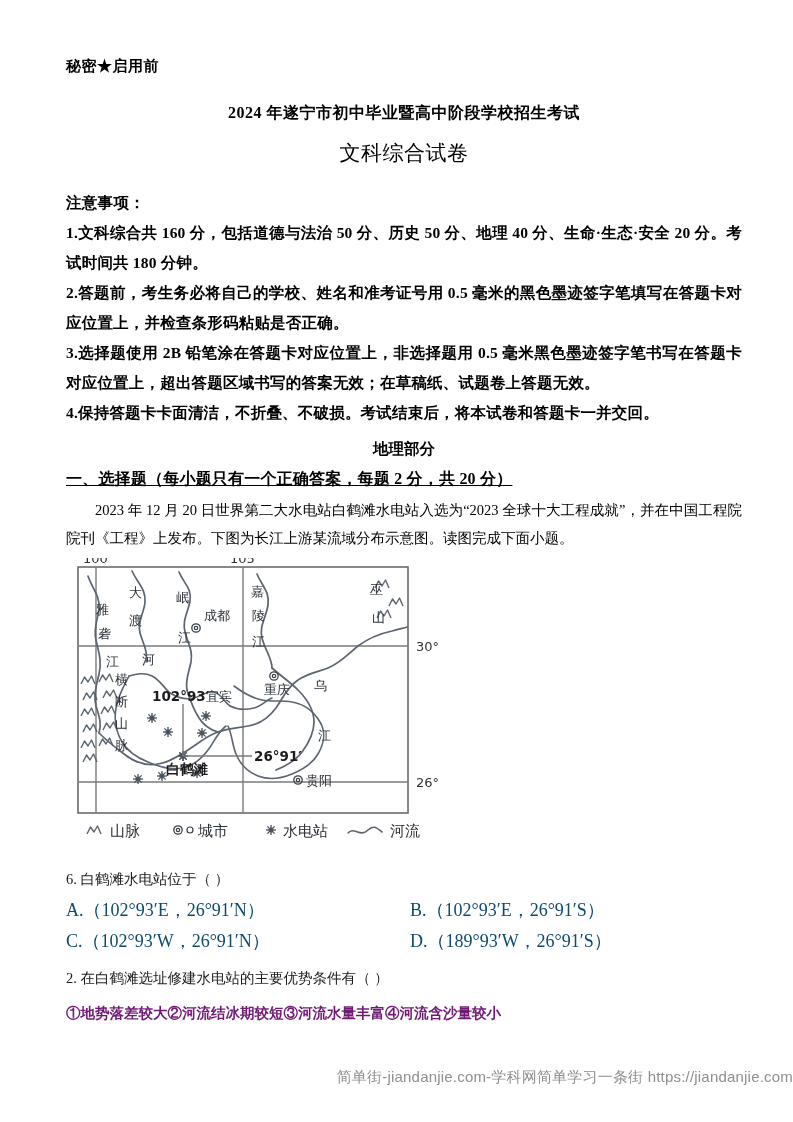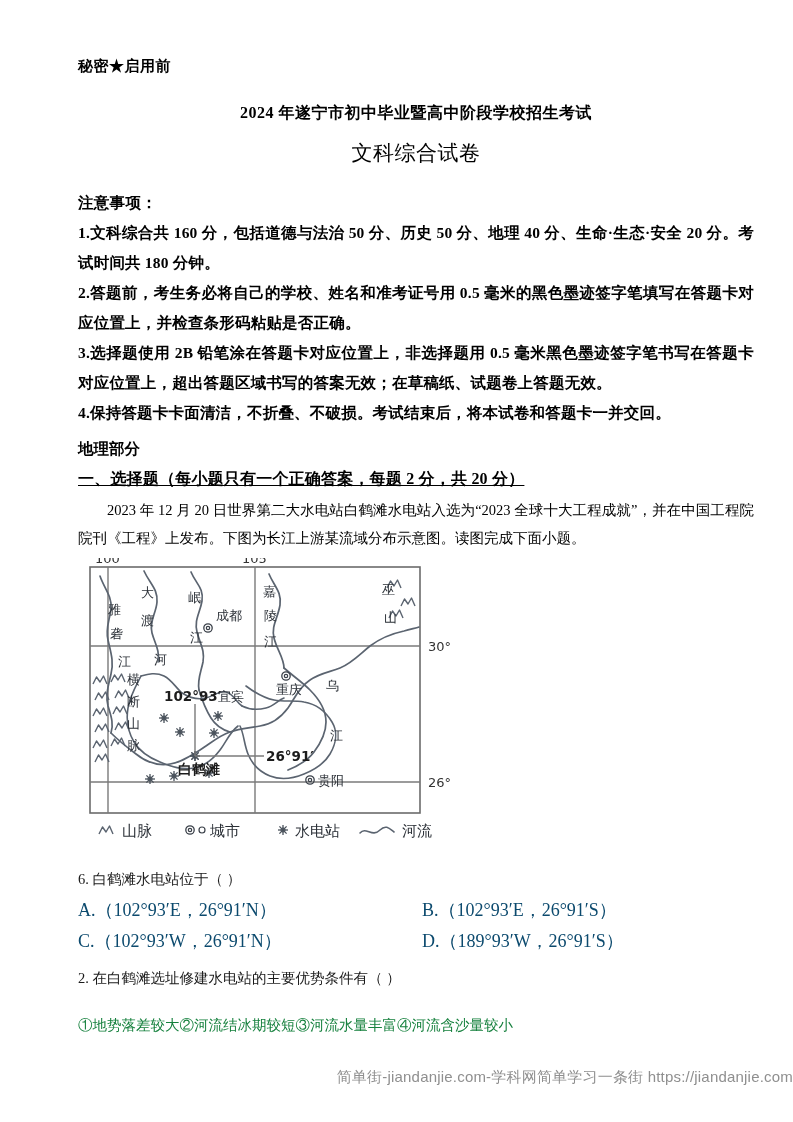--- a/index.html
+++ b/index.html
@@ -16,21 +16,21 @@
     overflow: hidden;
   }
   .page {
     position: absolute;
     left: 0; top: 0;
     width: 793px;
     height: 1122px;
   }
   .content {
     position: absolute;
-    left: 78px;
+    left: 66px;
     top: 56px;
     width: 676px;
   }
 
   
   .secret-line {
     font-size: 15px;
     font-weight: bold;
     letter-spacing: 0.5px;
     line-height: 20px;
@@ -67,20 +67,21 @@
     font-size: 15.5px;
     font-weight: bold;
     line-height: 30px;
     letter-spacing: 0.2px;
     text-align: justify;
     text-justify: inter-character;
   }
 
   
   .section-title {
+    text-align: center;
     font-size: 15.5px;
     font-weight: bold;
     line-height: 30px;
     margin-top: 6px;
   }
   .part-heading {
     font-size: 16px;
     font-weight: bold;
     line-height: 30px;
     letter-spacing: 0.2px;
@@ -116,22 +117,23 @@
     display: flex;
     font-size: 18px;
     line-height: 31px;
     color: #0c4a6e;
   }
   .opt-cell { width: 50%; }
   .opt-cell.right { padding-left: 12px; }
   .q-sub {
     font-size: 14.5px;
     line-height: 31px;
-    margin-top: 16px;
-    color: #15803d;
+    margin-top: 4px;
+    color: #701a75;
+    font-weight: bold;
   }
 
   
   .footer-mark {
     position: absolute;
     left: 0;
     top: 1068px;
     width: 793px;
     text-align: right;
     font-size: 15px;

